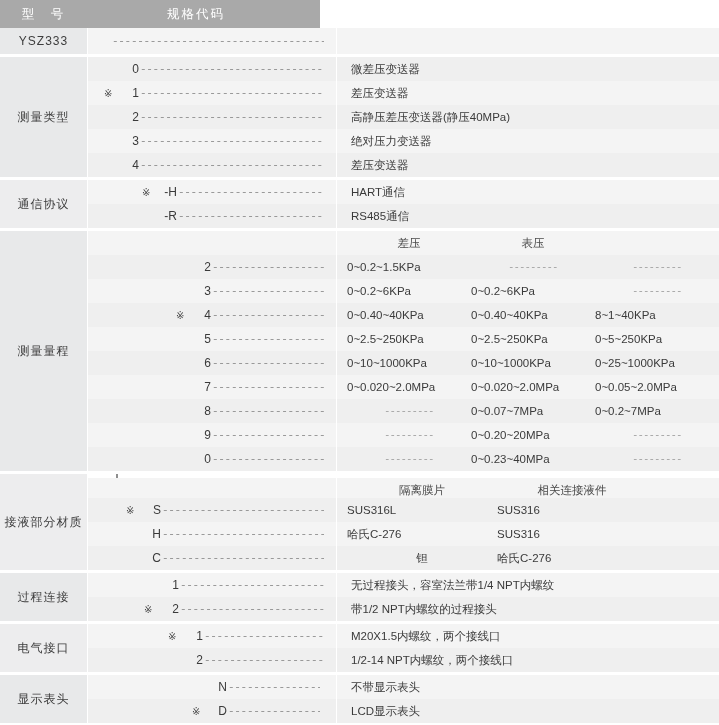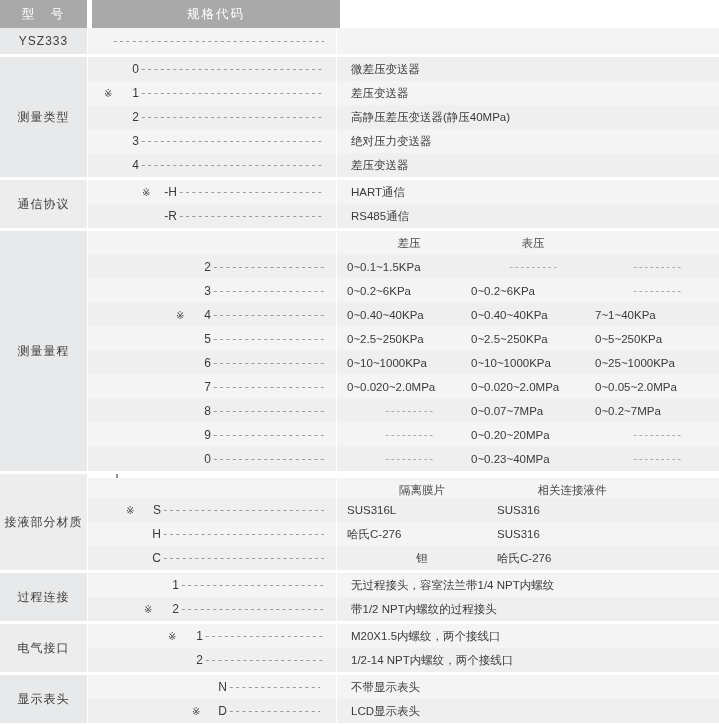--- a/index.html
+++ b/index.html
@@ -9,21 +9,21 @@
     font-family:"Liberation Sans","DejaVu Sans",sans-serif;
     font-size:11px;color:#3a3a3a;
     -webkit-font-smoothing:antialiased;
   }
   .sheet{position:relative;width:719px;height:725px;overflow:hidden;background:#fff;}
 
   
   .hdr{position:absolute;left:0;top:0;height:28px;background:#a9a9a9;color:#ffffff;
        display:flex;align-items:center;justify-content:center;font-size:12.5px;letter-spacing:2px;}
   .hdr.c1{left:0;width:87px;}
-  .hdr.c2{left:92px;width:248px;}
+  .hdr.c2{left:72px;width:248px;}
   .hdr.c3{left:337px;width:382px;}
 
   
   .band{position:absolute;left:0;width:719px;}
   .lbl{position:absolute;left:0;width:87px;top:0;bottom:0;background:#e8e9ea;
        display:flex;align-items:center;justify-content:center;font-size:12px;color:#3d3d3d;letter-spacing:1px;}
   .lbl.alt{background:#ededee;}
 
   
   .vbar{position:absolute;width:2px;background:#8e8e8e;top:0;bottom:0;}
@@ -180,21 +180,21 @@
         </div>
         <div class="row zebra" style="top: 24px;">
           <div class="code">
             <span style="display:inline-block;width:88px"></span>
             <span class="mark empty">※</span>
             <span class="cnum" style="width:22px">2</span>
             <span class="dashes" style="width:112px">----------------------------</span>
           </div>
           <div class="desc">
             <div class="sub s1">
-              <span>0~0.1~1.5KPa</span>
+              <span>0~0.2~1.5KPa</span>
             </div>
             <div class="sub s2 center">
               <span class="dashcell">---------</span>
             </div>
             <div class="sub s3 center">
               <span class="dashcell">---------</span>
             </div>
           </div>
         </div>
         <div class="row" style="top: 48px;">
@@ -224,21 +224,21 @@
             <span class="dashes" style="width:112px">----------------------------</span>
           </div>
           <div class="desc">
             <div class="sub s1">
               <span>0~0.40~40KPa</span>
             </div>
             <div class="sub s2">
               <span>0~0.40~40KPa</span>
             </div>
             <div class="sub s3">
-              <span>7~1~40KPa</span>
+              <span>8~1~40KPa</span>
             </div>
           </div>
         </div>
         <div class="row" style="top: 96px;">
           <div class="code">
             <span style="display:inline-block;width:88px"></span>
             <span class="mark empty">※</span>
             <span class="cnum" style="width:22px">5</span>
             <span class="dashes" style="width:112px">----------------------------</span>
           </div>

